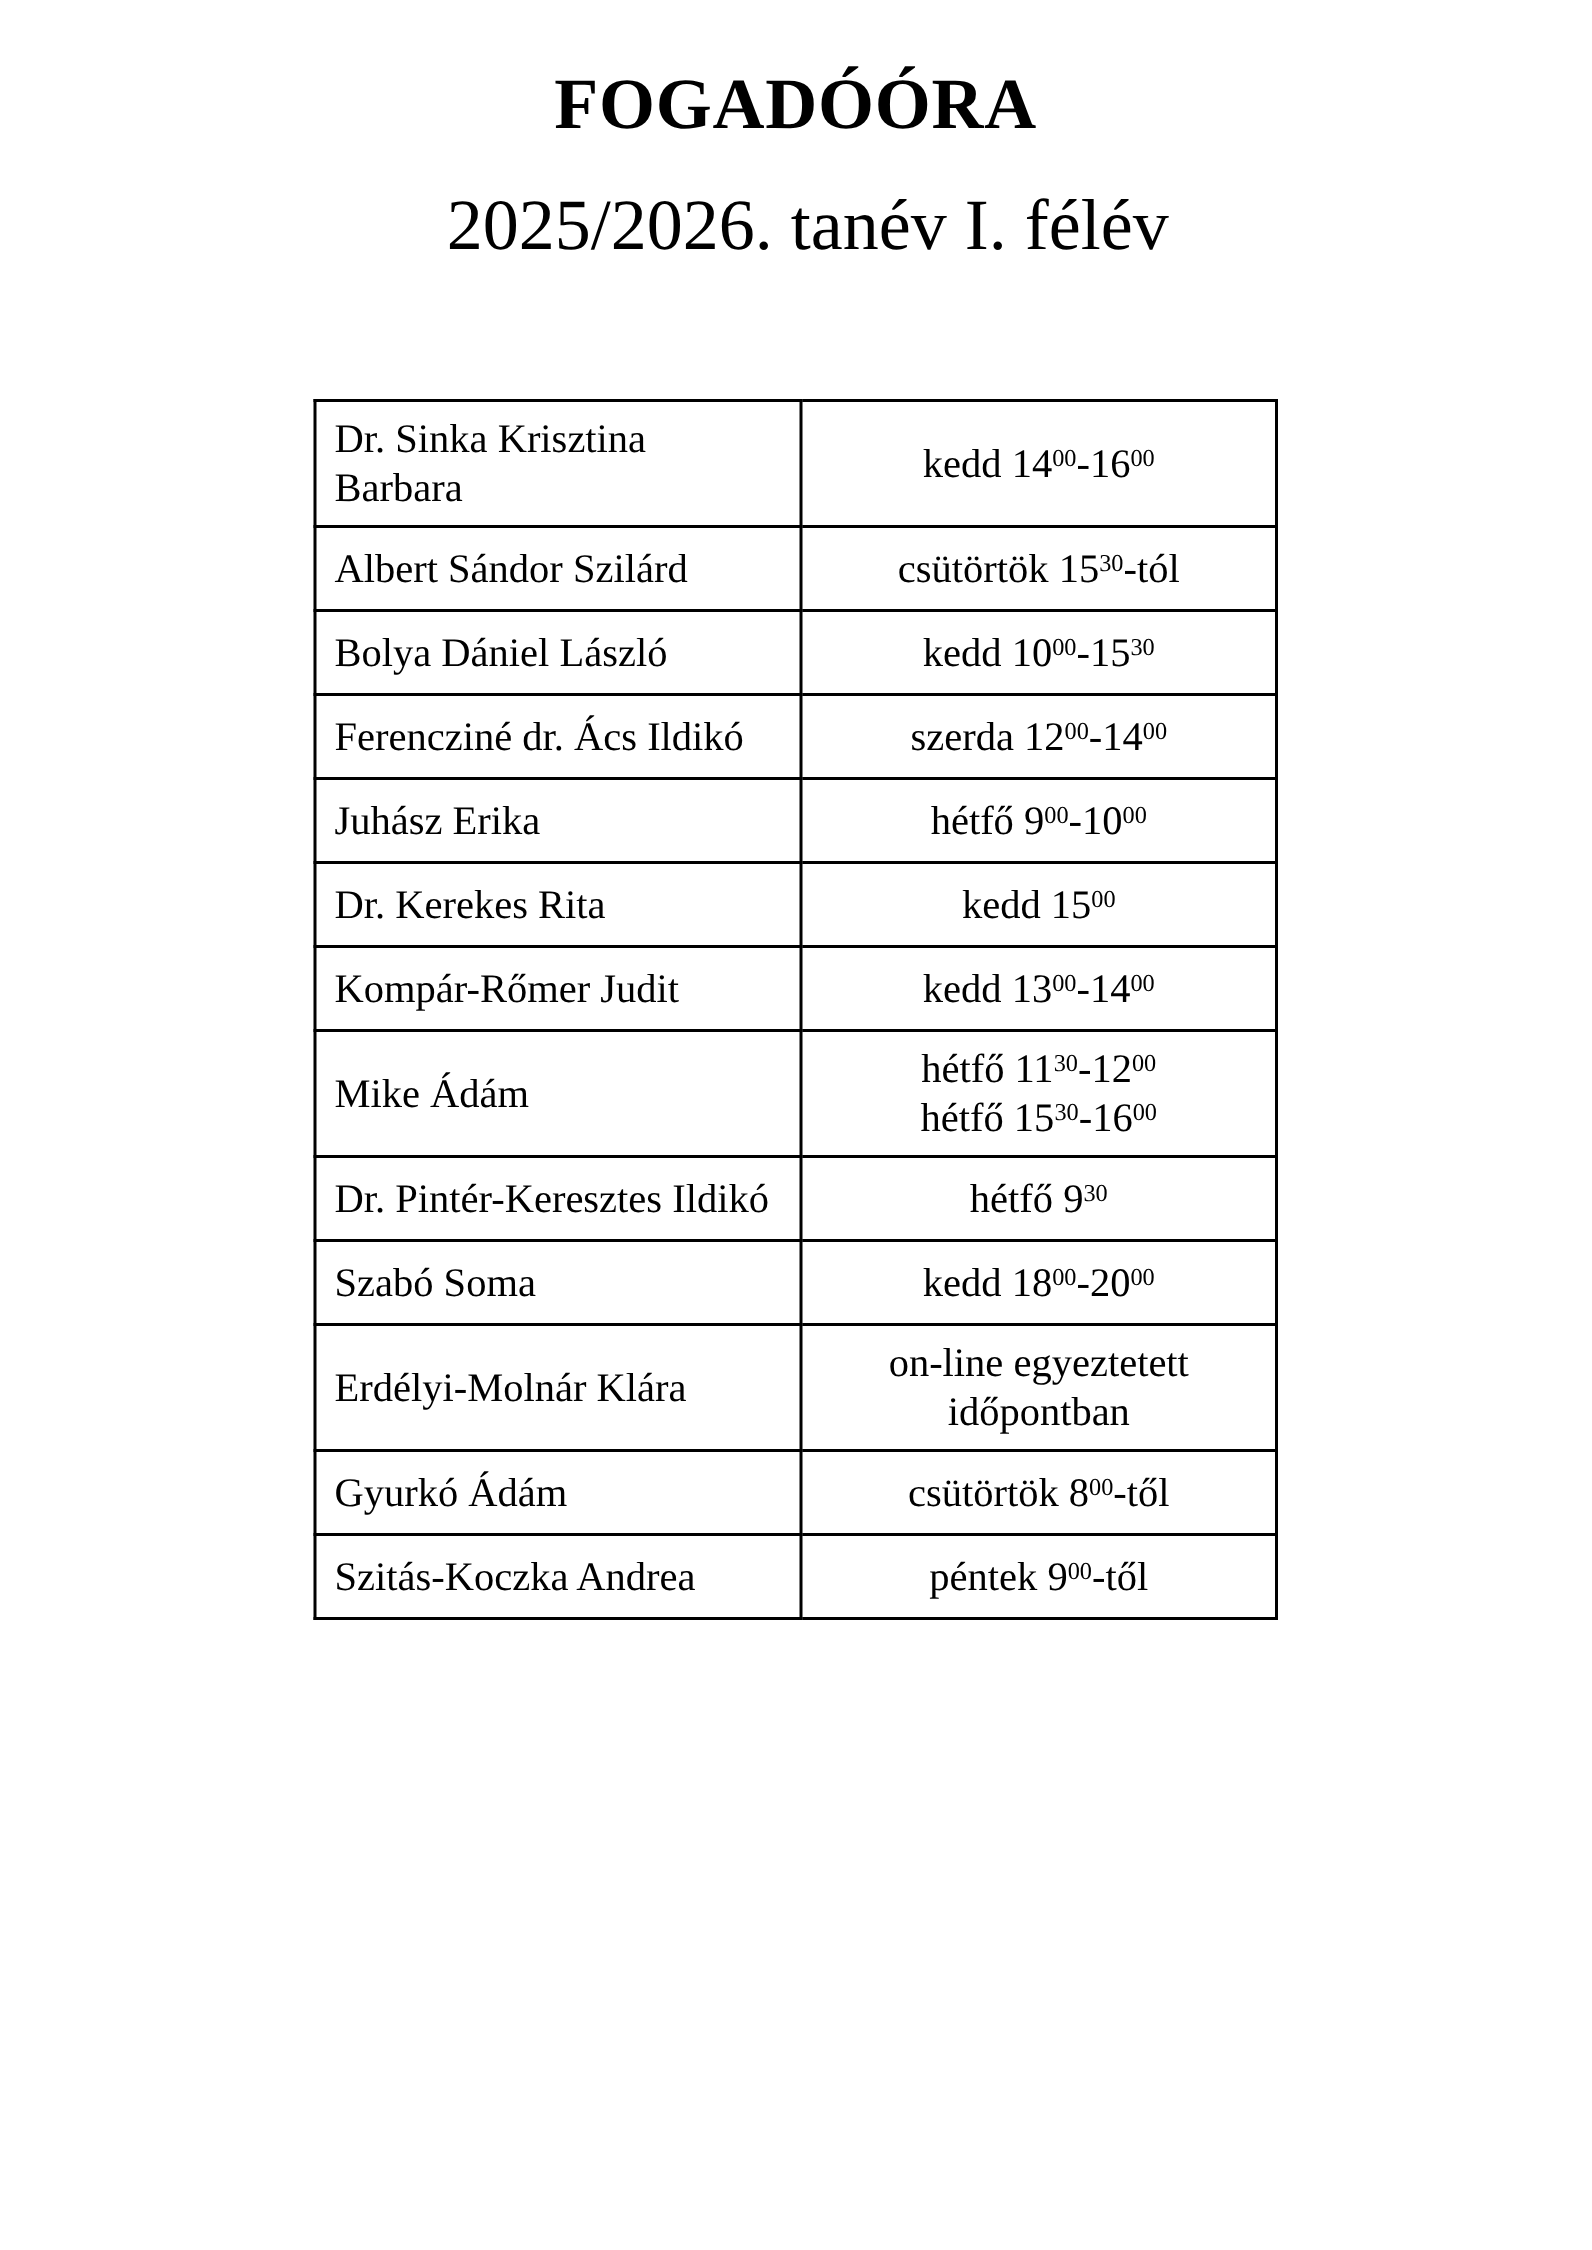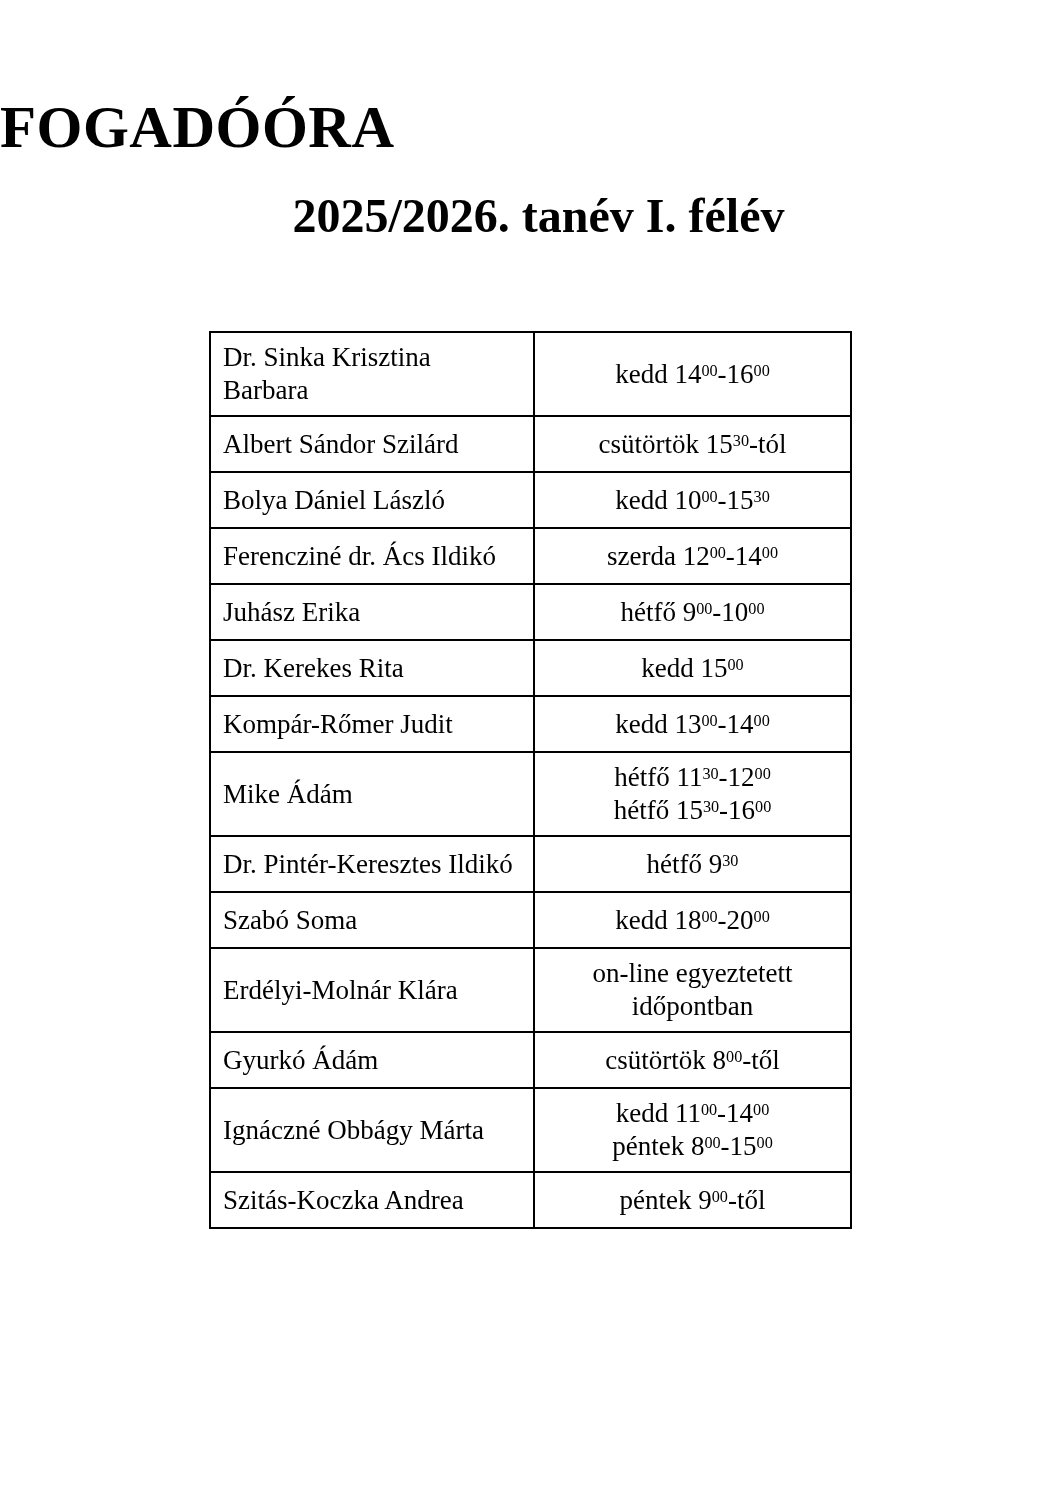--- a/index.html
+++ b/index.html
@@ -10,32 +10,32 @@
   .page {
     position: relative;
     width: 1061px;
     height: 1500px;
     background: #ffffff;
     color: #000000;
     font-family: "Liberation Serif", "DejaVu Serif", serif;
     overflow: hidden;
   }
   .title {
-    margin: 94px 0 0 0;
-    text-align: left;
-    font-size: 59px;
+    margin: 42px 0 0 0;
+    text-align: center;
+    font-size: 48px;
     font-weight: bold;
     line-height: 1.15;
     letter-spacing: 0.5px;
   }
   .subtitle {
     margin: 26px 0 0 16px;
     text-align: center;
     font-size: 48px;
-    font-weight: bold;
+    font-weight: normal;
     line-height: 1.15;
   }
   table.schedule {
     border-collapse: collapse;
     table-layout: fixed;
     width: 637px;
     margin: 88px auto 0 auto;
     border: 2px solid #000000;
   }
   table.schedule td {
@@ -141,27 +141,20 @@
             <span class="time-line">on-line egyeztetett időpontban</span>
           </td>
         </tr>
         <tr>
           <td class="name-cell">Gyurkó Ádám</td>
           <td class="time-cell">
             <span class="time-line">csütörtök 8<sup>00</sup>-től</span>
           </td>
         </tr>
         <tr>
-          <td class="name-cell">Ignáczné Obbágy Márta</td>
-          <td class="time-cell">
-            <span class="time-line">kedd 11<sup>00</sup>-14<sup>00</sup></span>
-            <span class="time-line">péntek 8<sup>00</sup>-15<sup>00</sup></span>
-          </td>
-        </tr>
-        <tr>
           <td class="name-cell">Szitás-Koczka Andrea</td>
           <td class="time-cell">
             <span class="time-line">péntek 9<sup>00</sup>-től</span>
           </td>
         </tr>
       </tbody>
   </table>
 </div>
 
 </body></html>

